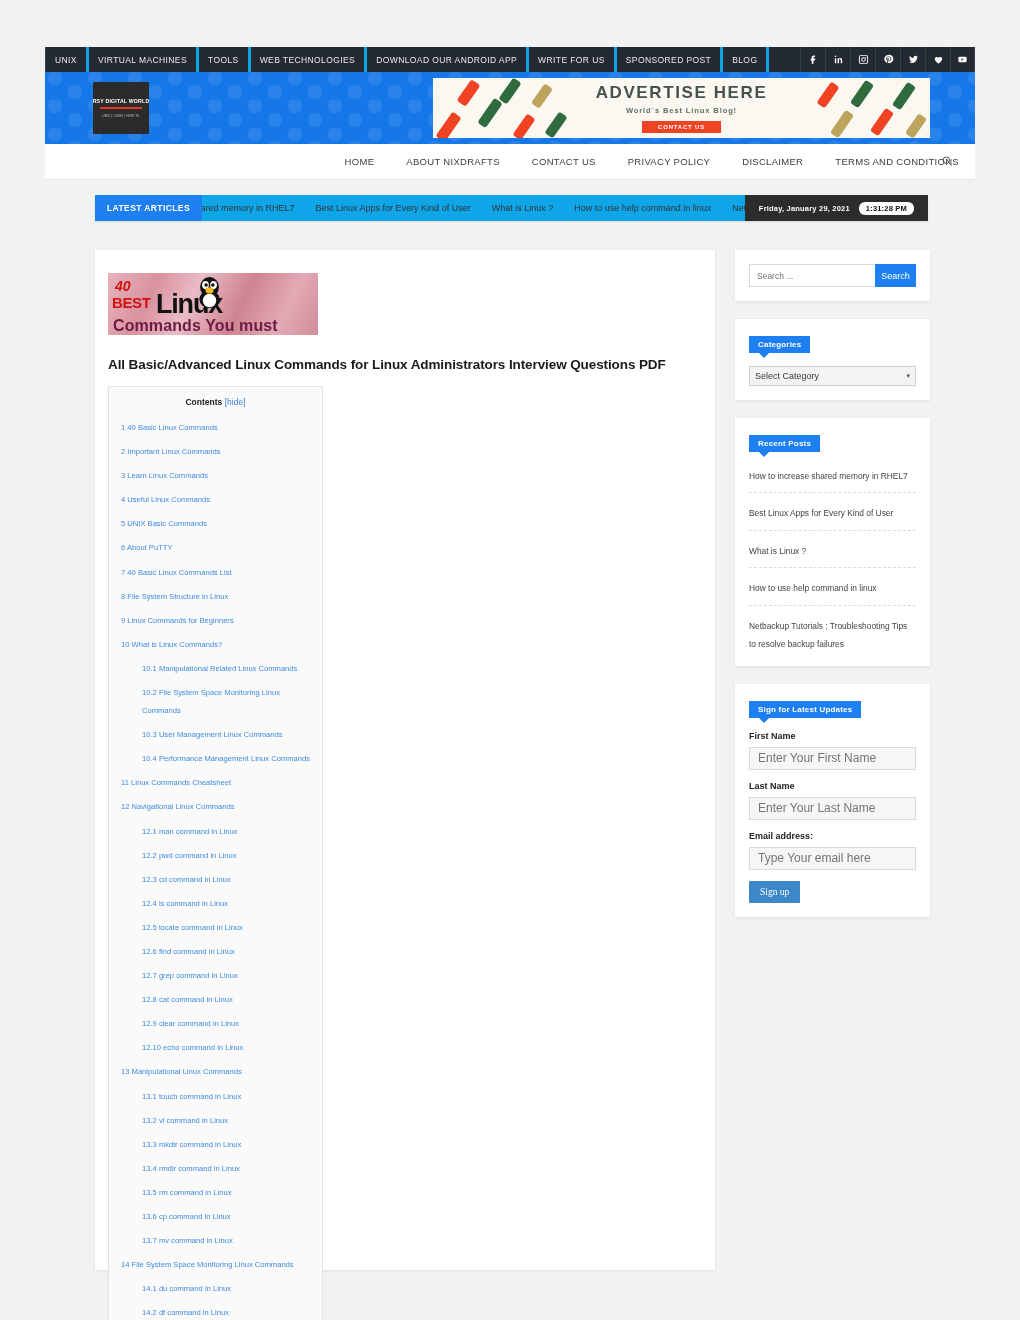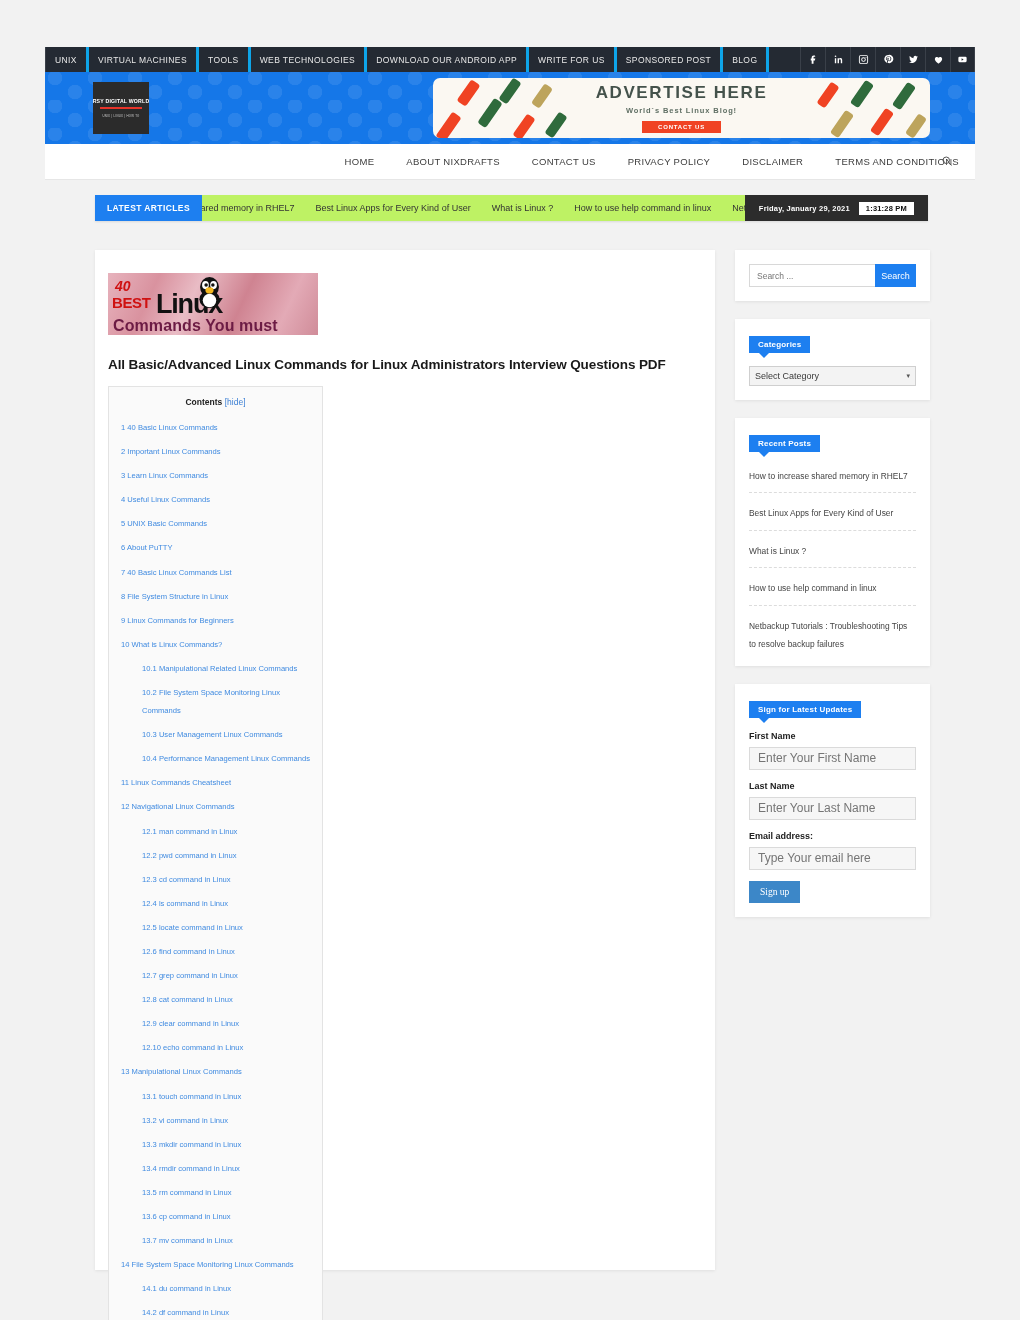--- a/index.html
+++ b/index.html
@@ -53,21 +53,21 @@
     background:#2b2b2b; display:flex; flex-direction:column;
     align-items:center; justify-content:center; color:#fff;
   }
   .logo-title { font-size:5.2px; font-weight:bold; letter-spacing:.2px; white-space:nowrap; }
   .logo-rule { width:42px; height:2.4px; background:#e8342a; margin:3px 0 5px; }
   .logo-sub { font-size:2.8px; color:#d6d6d6; letter-spacing:.3px; white-space:nowrap; }
 
   .adbanner {
     position:absolute; left:388px; top:6px; width:497px; height:60px;
     background:#fbf8f2; overflow:hidden;
-    display:flex; align-items:center; justify-content:center;border-radius:7px;
+    display:flex; align-items:center; justify-content:center;
   }
   .ad-center { text-align:center; position:relative; z-index:3; }
   .ad-head { font-size:17px; font-weight:bold; color:#44524b; letter-spacing:1.6px; }
   .ad-sub { font-size:7.5px; font-weight:bold; color:#5f6f64; letter-spacing:.9px; margin-top:3px; }
   .ad-btn {
     margin:5px auto 0; background:#f04323; color:#fff; font-size:6px;
     font-weight:bold; letter-spacing:.8px; padding:3px 16px; display:inline-block;
   }
   .stroke { position:absolute; border-radius:3px; transform:rotate(35deg); }
 
@@ -83,21 +83,21 @@
   }
   .menu-search {
     position:absolute; right:22px; top:50%; transform:translateY(-50%);
     color:#555;
   }
   .menu-search svg { width:12px; height:12px; stroke:#555; fill:none; stroke-width:2; }
 
   
   .ticker {
     position:absolute; left:95px; top:195px; width:833px; height:26px;
-    background:#bef264; display:flex; align-items:stretch;
+    background:#0ea5e9; display:flex; align-items:stretch;
     box-shadow:0 1px 2px rgba(0,0,0,.10);
   }
   .ticker-badge {
     background:#1d7ff0; color:#fff; font-size:8.5px; font-weight:bold;
     letter-spacing:.4px; display:flex; align-items:center; padding:0 12px;
     white-space:nowrap;
   }
   .ticker-track {
     flex:1; overflow:hidden; display:flex; align-items:center;
     position:relative;
@@ -109,21 +109,21 @@
   .ticker-inner a {
     color:#333; font-size:9px; text-decoration:none; white-space:nowrap;
   }
   .ticker-clock {
     background:#2c2c2c; color:#fff; display:flex; align-items:center;
     gap:9px; padding:0 14px; white-space:nowrap;
   }
   .clock-date { font-size:7.5px; font-weight:bold; letter-spacing:.2px; }
   .clock-time {
     background:#fff; color:#111; font-size:7.5px; font-weight:bold;
-    padding:2px 7px; letter-spacing:.2px;
+    padding:2px 7px; letter-spacing:.2px;border-radius:6px;
   }
 
   
   .content {
     position:absolute; left:95px; top:250px; width:620px; height:1020px;
     background:#fff; box-shadow:0 1px 3px rgba(0,0,0,.08);
   }
   .feat-img {
     position:absolute; left:13px; top:23px; width:210px; height:62px;
     overflow:hidden;

